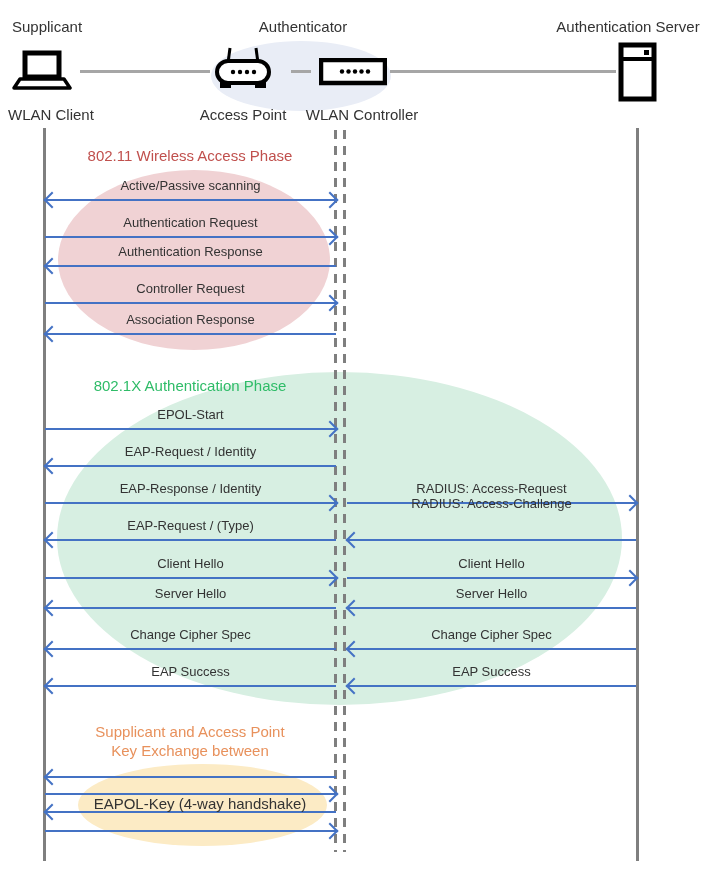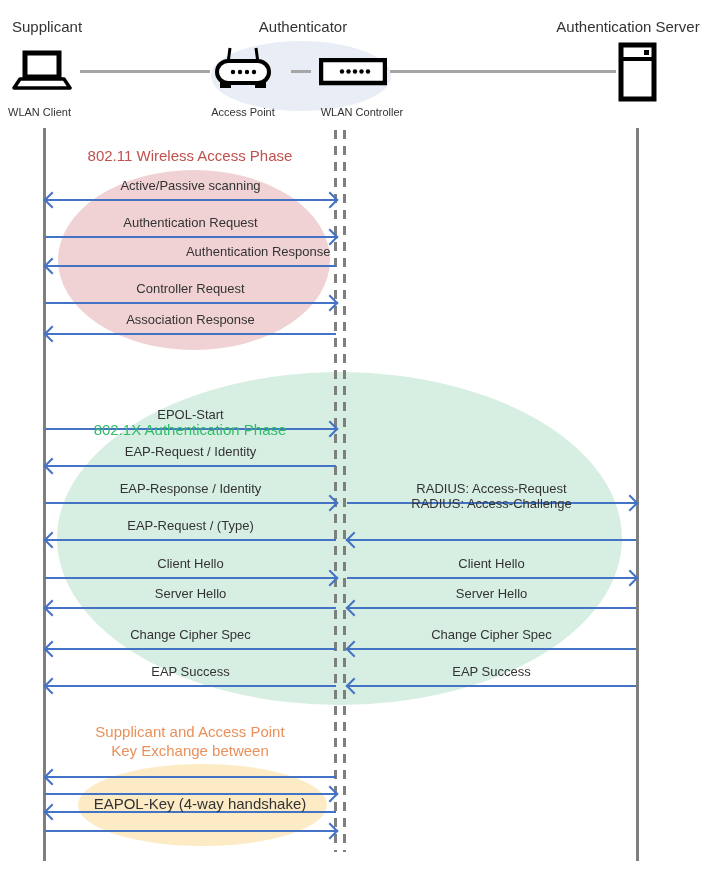--- a/index.html
+++ b/index.html
@@ -27,21 +27,21 @@
   #role-supplicant{left:12px;}
   #role-authenticator{left:240px;width:126px;text-align:center;}
   #role-auth-server{left:548px;width:160px;text-align:center;}
 
   .node-icon{position:absolute;z-index:3;}
   #icon-laptop{left:12px;top:50px;}
   #icon-ap{left:211px;top:45px;}
   #icon-controller{left:319px;top:58px;}
   #icon-server{left:618px;top:42px;}
 
-  .caption{position:absolute;top:106px;font-size:11px;color:var(--text);z-index:4;white-space:nowrap;}
+  .caption{position:absolute;top:106px;font-size:15px;color:var(--text);z-index:4;white-space:nowrap;}
   #cap-client{left:8px;}
   #cap-ap{left:193px;width:100px;text-align:center;}
   #cap-controller{left:302px;width:120px;text-align:center;}
   #cap-nps{left:554px;width:160px;text-align:center;}
 
   .connector{position:absolute;top:70px;height:3px;background:var(--conn);z-index:2;}
   #conn-1{left:80px;width:130px;}
   #conn-dash{left:291px;width:20px;}
   #conn-2{left:390px;width:226px;}
 
@@ -50,21 +50,21 @@
   #ll-right{left:636px;}
   .lifeline-dashed{
     position:absolute;width:3px;top:130px;height:722px;z-index:1;
     background:repeating-linear-gradient(to bottom, var(--line) 0 9px, transparent 9px 16px);
   }
   #dl-1{left:334px;}
   #dl-2{left:343px;}
 
   .phase-title{position:absolute;font-size:15px;width:280px;text-align:center;z-index:4;white-space:nowrap;}
   #pt-1{left:50px;top:147px;}
-  #pt-2{left:50px;top:377px;margin-top:44px;}
+  #pt-2{left:50px;top:377px;}
   #pt-3{left:50px;top:722px;line-height:19px;white-space:normal;}
 
   #kx-label{position:absolute;left:60px;top:795px;width:280px;text-align:center;
             font-size:15px;color:var(--text);z-index:5;white-space:nowrap;}
 
   .msg-line{position:absolute;height:2px;background:var(--arrow);z-index:3;}
   .chev{position:absolute;width:10px;height:10px;z-index:3;}
   .chev-r{border-top:2px solid var(--arrow);border-right:2px solid var(--arrow);transform:rotate(45deg);}
   .chev-l{border-top:2px solid var(--arrow);border-left:2px solid var(--arrow);transform:rotate(-45deg);}
   .msg-label{position:absolute;width:280px;text-align:center;font-size:13px;color:var(--text);
@@ -146,21 +146,21 @@
   <div id="arrows">
       <div class="msg-line" style="left: 45px; top: 199px; width: 291px;"></div>
       <div class="chev chev-r" style="left: 324px; top: 194px;"></div>
       <div class="chev chev-l" style="left: 46px; top: 194px;"></div>
       <div class="msg-label" style="left: 50.5px; top: 178px;">Active/Passive scanning</div>
       <div class="msg-line" style="left: 45px; top: 236px; width: 291px;"></div>
       <div class="chev chev-r" style="left: 324px; top: 231px;"></div>
       <div class="msg-label" style="left: 50.5px; top: 215px;">Authentication Request</div>
       <div class="msg-line" style="left: 45px; top: 265px; width: 291px;"></div>
       <div class="chev chev-l" style="left: 46px; top: 260px;"></div>
-      <div class="msg-label" style="left: 50.5px; top: 244px; text-align: right;">Authentication Response</div>
+      <div class="msg-label" style="left: 50.5px; top: 244px;">Authentication Response</div>
       <div class="msg-line" style="left: 45px; top: 302px; width: 291px;"></div>
       <div class="chev chev-r" style="left: 324px; top: 297px;"></div>
       <div class="msg-label" style="left: 50.5px; top: 281px;">Controller Request</div>
       <div class="msg-line" style="left: 45px; top: 333px; width: 291px;"></div>
       <div class="chev chev-l" style="left: 46px; top: 328px;"></div>
       <div class="msg-label" style="left: 50.5px; top: 312px;">Association Response</div>
       <div class="msg-line" style="left: 45px; top: 428px; width: 291px;"></div>
       <div class="chev chev-r" style="left: 324px; top: 423px;"></div>
       <div class="msg-label" style="left: 50.5px; top: 407px;">EPOL-Start</div>
       <div class="msg-line" style="left: 45px; top: 465px; width: 291px;"></div>

